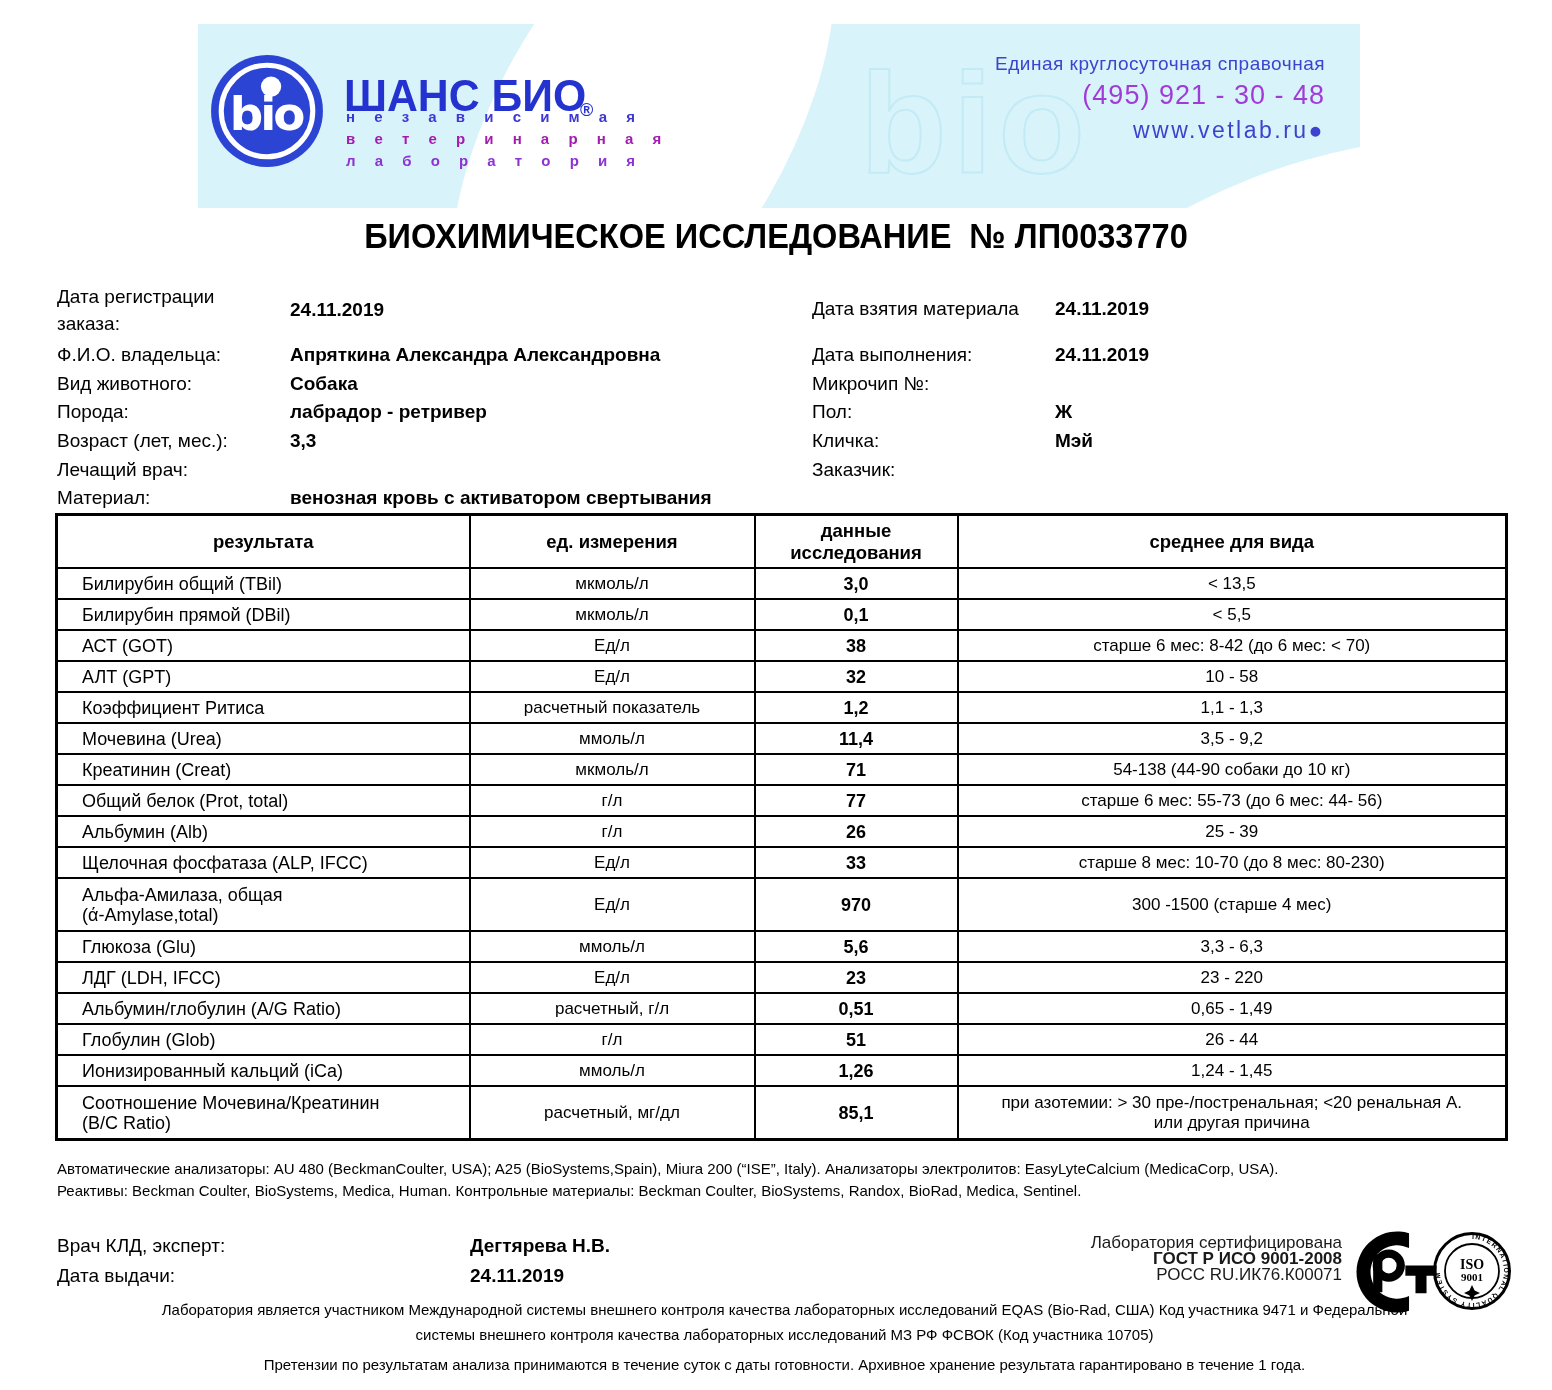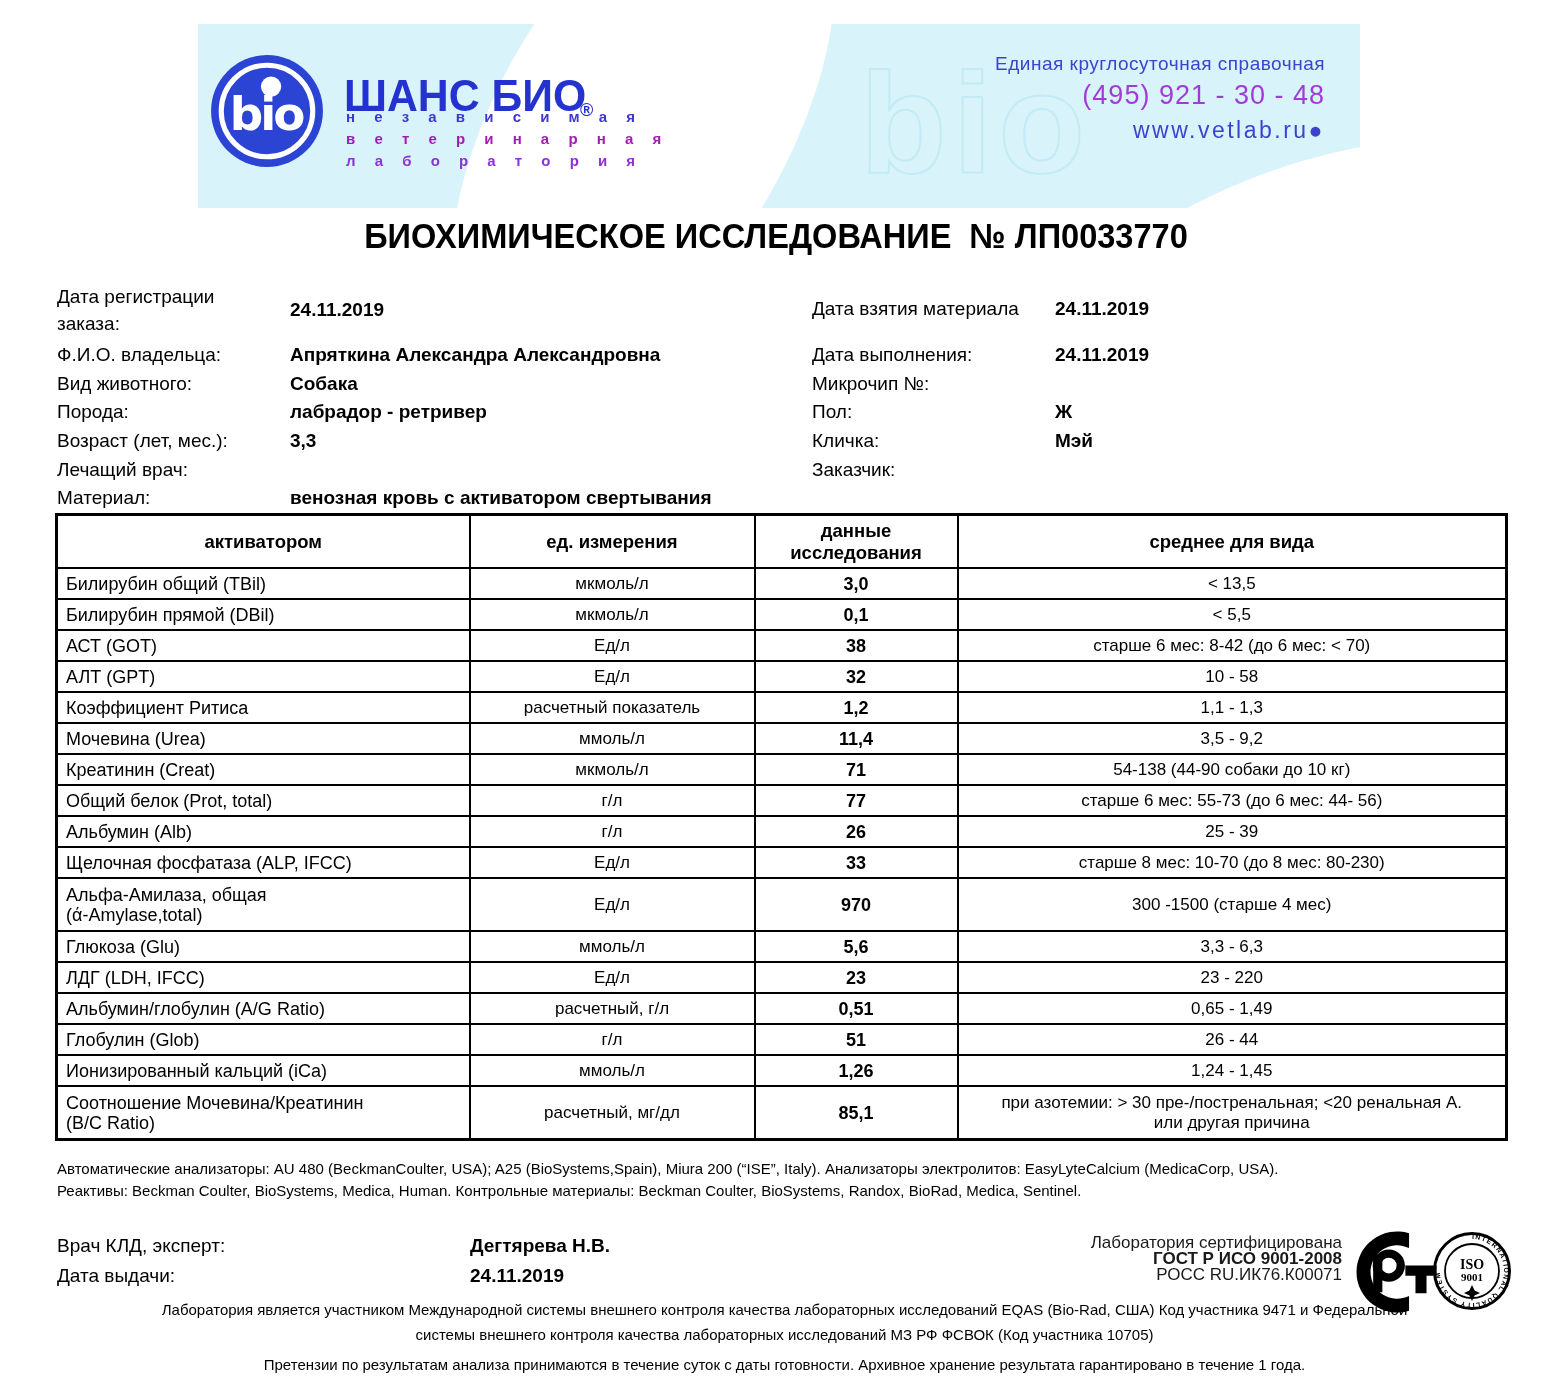--- a/index.html
+++ b/index.html
@@ -44,21 +44,21 @@
   .info-right .i-row.first .i-value{padding-top:12px;}
 
   
   table.results{position:absolute;left:55px;top:513px;width:1450px;border-collapse:collapse;
                 table-layout:fixed;border:3px solid #000;}
   table.results th,table.results td{border:2px solid #000;padding:1px 6px;vertical-align:middle;
                 white-space:pre-line;}
   table.results th{height:49px;font-size:18.5px;font-weight:bold;text-align:center;line-height:22px;}
   table.results td{height:27px;font-size:17px;text-align:center;line-height:20px;}
   table.results tr.tall td{height:49px;border-radius:10px;}
-  table.results td:nth-child(1){text-align:left;font-size:18px;padding-left:8px;}
+  table.results td:nth-child(1){text-align:left;font-size:18px;padding-left:24px;}
   table.results td:nth-child(3){font-size:18px;font-weight:bold;}
 
   
   .analyzers{position:absolute;left:57px;top:1158px;width:1450px;font-size:15px;line-height:22px;}
   .signature{position:absolute;left:57px;top:1235px;font-size:19px;}
   .sig-row{display:flex;height:30px;align-items:flex-start;}
   .sig-label{width:413px;}
   .sig-value{font-weight:bold;}
   .cert-text{position:absolute;right:210px;top:1235px;text-align:right;font-size:17px;
              line-height:16px;color:#1a1a1a;}
@@ -158,21 +158,21 @@
 
   <table class="results">
     <colgroup>
       <col style="width:413px">
         <col style="width:285px">
         <col style="width:203px">
         <col style="width:549px">
     </colgroup>
     <thead>
       <tr>
-          <th>активатором</th>
+          <th>результата</th>
           <th>ед. измерения</th>
           <th>данные
 исследования</th>
           <th>среднее для вида</th>
         </tr>
     </thead>
     <tbody>
         <tr>
           <td>Билирубин общий (TBil)</td>
           <td>мкмоль/л</td>

